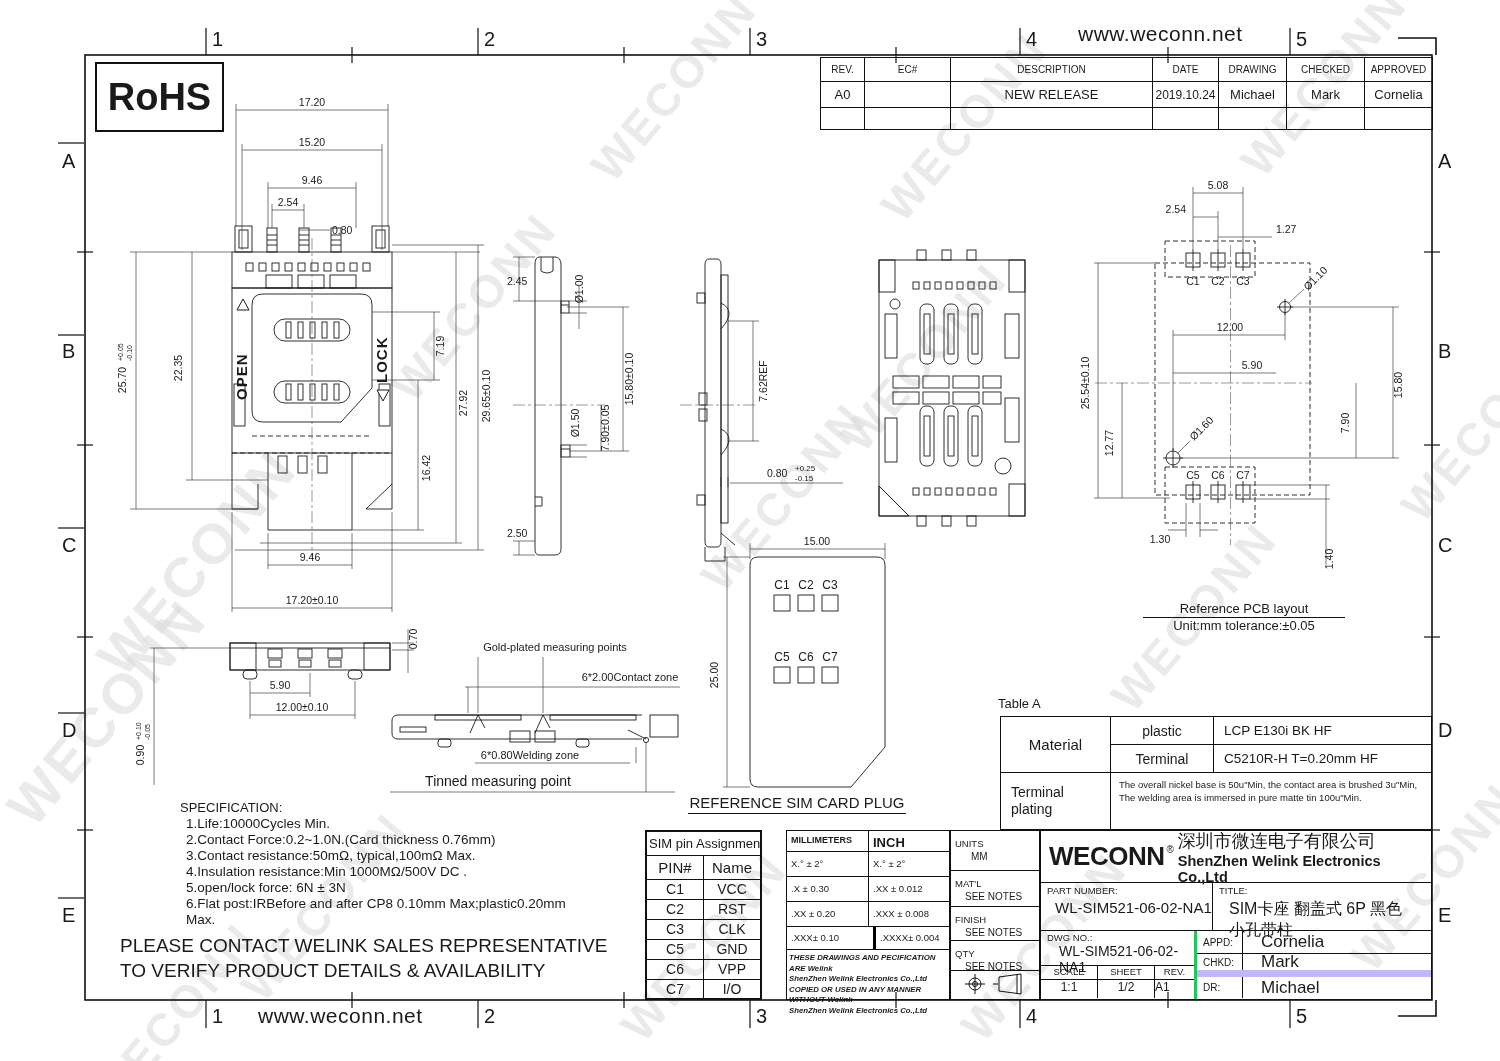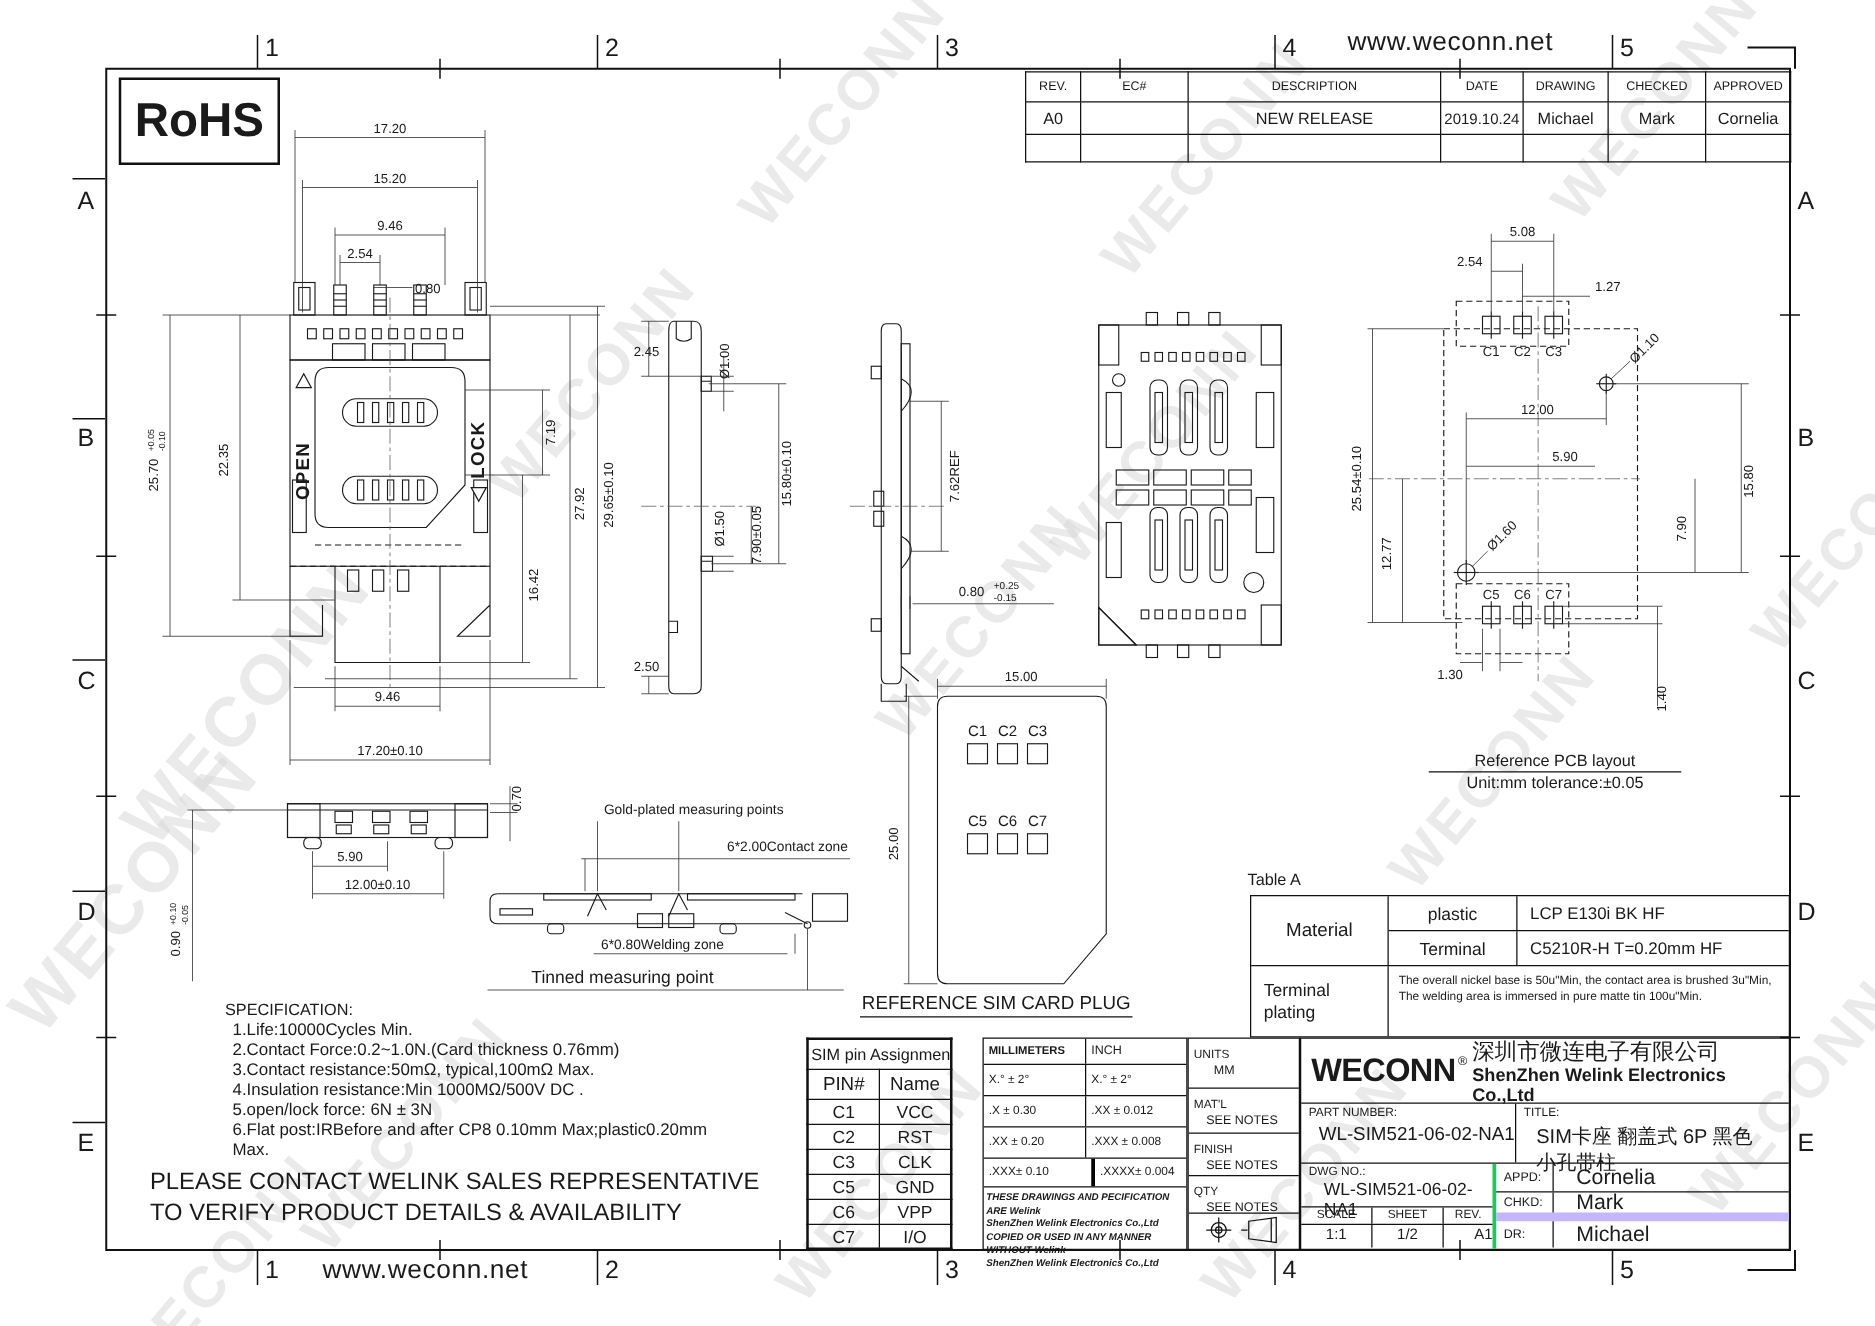--- a/index.html
+++ b/index.html
@@ -634,21 +634,21 @@
     <tr style="height:20px;font-size:14px">
           <td align="center">C7</td>
           <td align="center">I/O</td>
         </tr>
   </tbody>
     </table>
 
   <div class="abs" style="left:786px;top:830px;width:164px;height:170px;border:1.5px solid #111;z-index:4;box-sizing:border-box">
     <div style="display:flex;height:20px;border-bottom:1px solid #111">
       <div style="width:82px;border-right:1px solid #111;font-size:9px;font-weight:bold;padding:4px 0 0 4px;box-sizing:border-box">MILLIMETERS</div>
-      <div style="flex:1;font-size:10px;font-weight:normal;padding:4px 0 0 4px">INCH</div>
+      <div style="flex:1;font-size:13px;font-weight:bold;padding:4px 0 0 4px">INCH</div>
     </div>
     <div style="display:flex;height:24px;border-bottom:1px solid #111">
       <div style="width:82px;border-right:1px solid #111;font-size:9.5px;padding:6px 0 0 4px;box-sizing:border-box">X.°  ±  2°</div>
       <div style="flex:1;font-size:9.5px;padding:6px 0 0 4px">X.°  ±  2°</div>
     </div>
     <div style="display:flex;height:24px;border-bottom:1px solid #111">
       <div style="width:82px;border-right:1px solid #111;font-size:9.5px;padding:6px 0 0 4px;box-sizing:border-box">.X    ± 0.30</div>
       <div style="flex:1;font-size:9.5px;padding:6px 0 0 4px">.XX    ± 0.012</div>
     </div>
     <div style="display:flex;height:24px;border-bottom:1px solid #111">
@@ -724,21 +724,21 @@
           <div style="font-size:14px;padding-left:12px">WL-SIM521-06-02-NA1</div>
         </div>
         <div style="display:flex;height:15px;border-top:1px solid #111;border-bottom:1px solid #111;box-sizing:border-box">
           <div style="width:57px;border-right:1px solid #111;font-size:9.5px;text-align:center;box-sizing:border-box">SCALE</div>
           <div style="width:57px;border-right:1px solid #111;font-size:9.5px;text-align:center;box-sizing:border-box">SHEET</div>
           <div style="flex:1;font-size:9.5px;text-align:center">REV.</div>
         </div>
         <div style="display:flex;height:18px">
           <div style="width:57px;border-right:1px solid #111;font-size:12px;text-align:center;box-sizing:border-box">1:1</div>
           <div style="width:57px;border-right:1px solid #111;font-size:12px;text-align:center;box-sizing:border-box">1/2</div>
-          <div style="flex:1;font-size:12px;text-align:right">A1</div>
+          <div style="flex:1;font-size:12px;text-align:left">A1</div>
         </div>
       </div>
       <div style="flex:1">
         <div style="display:flex;height:23px;border-bottom:1px solid #111;box-sizing:border-box">
           <div style="width:46px;border-right:1px solid #111;font-size:10px;box-sizing:border-box;display:flex;align-items:center;padding-left:6px">APPD:</div>
           <div style="flex:1;font-size:17px;display:flex;align-items:center;padding-left:18px">Cornelia</div>
         </div>
         <div style="display:flex;height:23px;border-bottom:7px solid #c4b5fd;box-sizing:border-box">
           <div style="width:46px;border-right:1px solid #111;font-size:10px;box-sizing:border-box;display:flex;align-items:center;padding-left:6px">CHKD:</div>
           <div style="flex:1;font-size:17px;display:flex;align-items:center;padding-left:18px">Mark</div>

